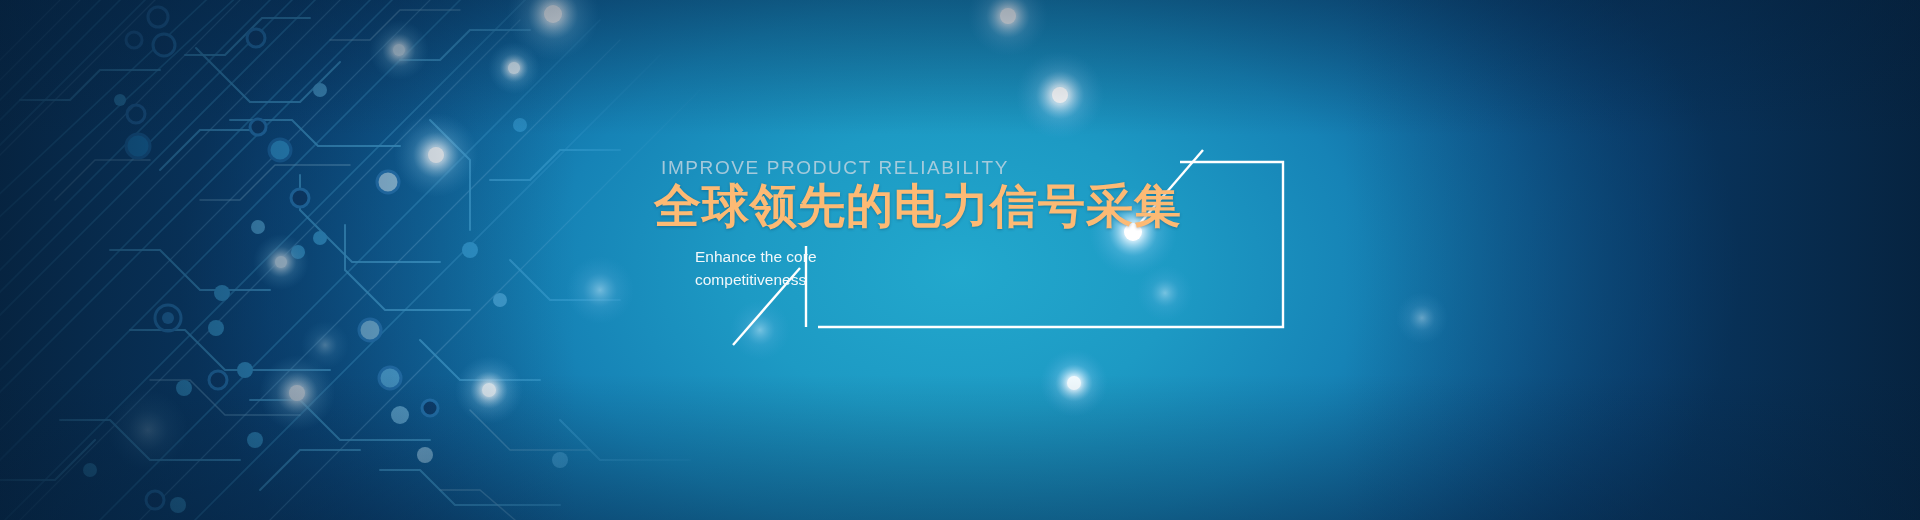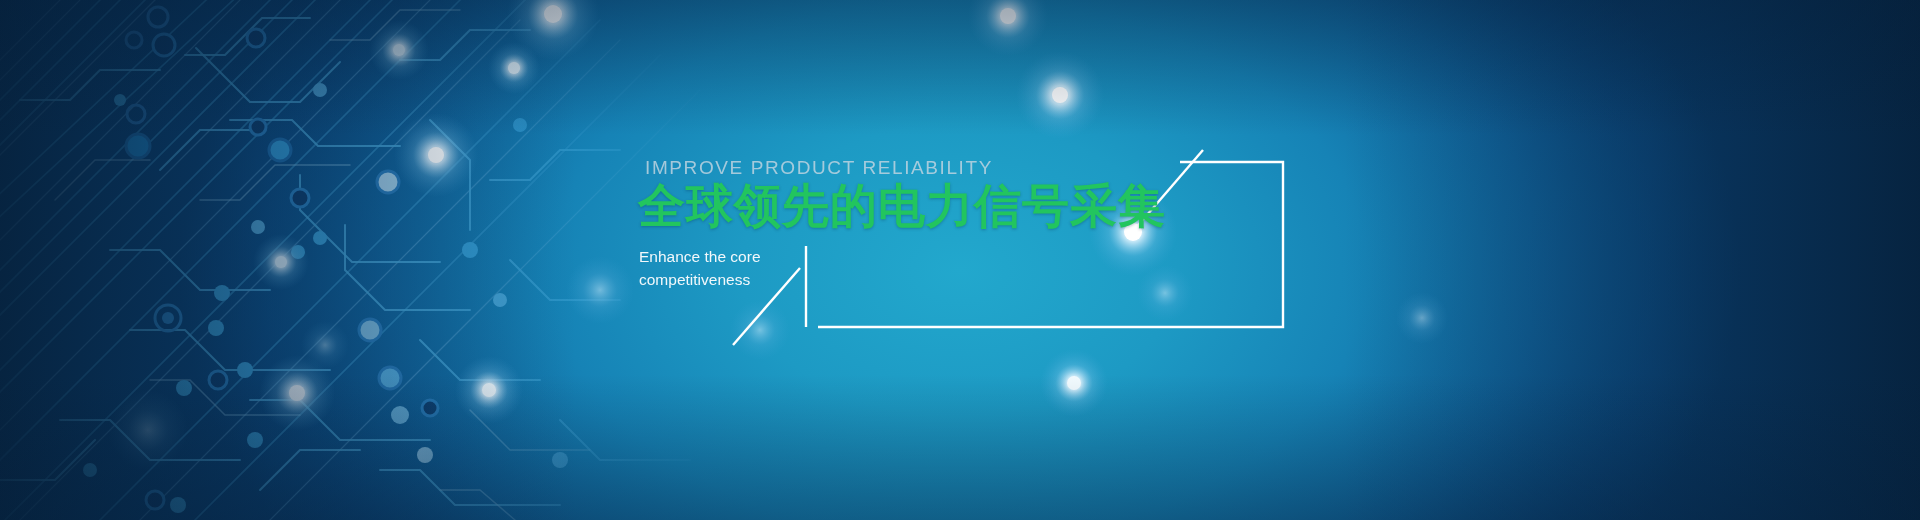--- a/index.html
+++ b/index.html
@@ -20,44 +20,44 @@
   }
   .bg-vign2{
     position:absolute;inset:0;
     background:
       linear-gradient(to bottom, rgba(5,30,56,.40) 0%, rgba(5,30,56,0) 26%, rgba(5,30,56,0) 72%, rgba(5,30,56,.38) 100%);
   }
   .circuit{position:absolute;inset:0;}
   .circuit svg{display:block;width:1920px;height:520px;}
 
   
-  .content{position:absolute;left:0;top:0;width:1764px;height:520px;}
+  .content{position:absolute;left:16px;top:0;width:1764px;height:520px;}
 
   .eyebrow{
     position:absolute;left:645px;top:157px;
     font-size:19px;letter-spacing:1.6px;color:#c3d6e2;opacity:.82;
     white-space:nowrap;font-weight:400;
   }
   .h-line1{
     position:absolute;left:638px;top:176px;
-    font-size:47px;line-height:60px;font-weight:700;color:#22c55e;
+    font-size:47px;line-height:60px;font-weight:700;color:#fdba74;
     letter-spacing:1px;white-space:nowrap;
     text-shadow:0 1px 3px rgba(4,40,68,.30);
   }
   .h-line2{
     position:absolute;left:818px;top:243px;
     font-size:47px;line-height:60px;font-weight:700;color:#ffffff;
     letter-spacing:1px;white-space:nowrap;
     text-shadow:0 1px 3px rgba(4,40,68,.30);
   }
   .sub{
     position:absolute;left:639px;top:245px;width:170px;
     font-size:15.5px;line-height:23px;color:#f2f8fb;font-weight:400;
   }
-  .sub div{white-space:nowrap;}
+  .sub div{white-space:nowrap;margin-left:40px;}
 
   
   .deco{position:absolute;left:0;top:0;width:1920px;height:520px;pointer-events:none;}
   .deco svg{display:block;}
 </style>
 </head>
 <body>
 
 <div class="banner">
 

